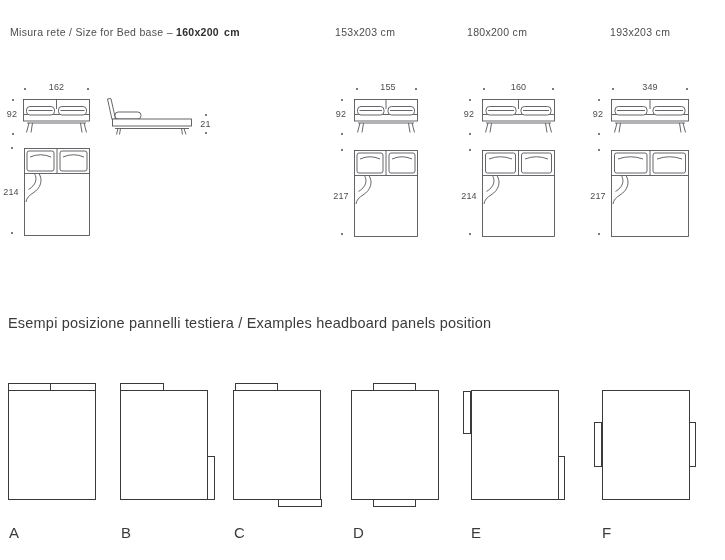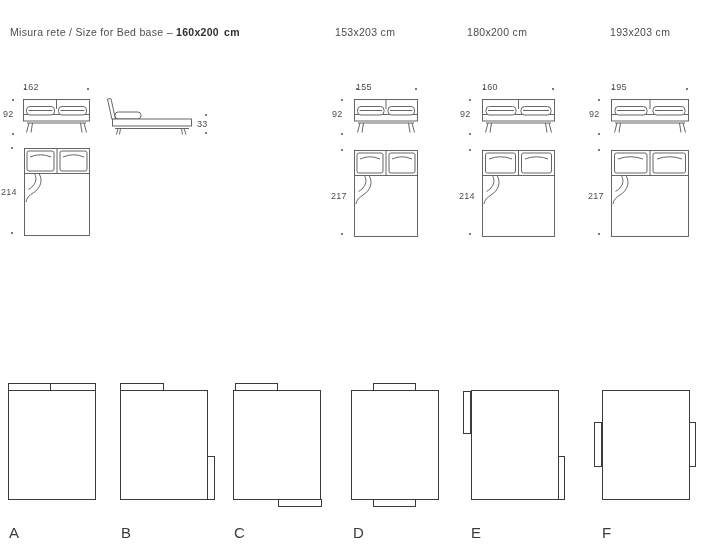--- a/index.html
+++ b/index.html
@@ -3,21 +3,21 @@
 <meta charset="utf-8">
 <style>
   html,body{margin:0;padding:0;background:#fff;}
   #page{
     position:relative;width:725px;height:560px;background:#ffffff;overflow:hidden;
     font-family:"Liberation Sans", sans-serif;color:#4d4d4f;
   }
   .hdr{position:absolute;top:26px;font-size:10.5px;letter-spacing:.3px;color:#4d4d4f;white-space:nowrap;}
   .hdr b{color:#2f2f31;}
   .hdr .unit{margin-left:5px;}
-  .dim{position:absolute;font-size:9px;color:#4d4d4f;text-align:left;letter-spacing:.2px;}
+  .dim{position:absolute;font-size:9px;color:#4d4d4f;text-align:center;letter-spacing:.2px;}
   .dot{position:absolute;width:2.2px;height:2.2px;border-radius:50%;background:#4f4f52;}
   .drawing{position:absolute;}
   .sec-title{position:absolute;left:8px;top:315px;font-size:14.5px;letter-spacing:.2px;color:#3b3b3d;}
   .bed-rect{position:absolute;box-sizing:border-box;border:1.4px solid #3a3a3c;background:#fff;}
   .panel{position:absolute;box-sizing:border-box;border:1.1px solid #3a3a3c;background:#fff;}
   .letter{position:absolute;top:524px;font-size:15px;color:#3b3b3d;}
   svg{display:block;}
 </style>
 </head>
 <body>
@@ -31,21 +31,21 @@
 
   <div class="dim" style="left:23px;top:82px;width:67px;">162</div>
   <span class="dot" style="left:24px;top:88px;"></span>
   <span class="dot" style="left:87px;top:88px;"></span>
   <div class="dim" style="left:3px;top:109px;width:18px;">92</div>
   <span class="dot" style="left:12px;top:99px;"></span>
   <span class="dot" style="left:12px;top:133px;"></span>
   <div class="dim" style="left:1px;top:187px;width:20px;">214</div>
   <span class="dot" style="left:11px;top:147px;"></span>
   <span class="dot" style="left:11px;top:232px;"></span>
-  <div class="dim" style="left:197px;top:119px;width:17px;">33</div>
+  <div class="dim" style="left:197px;top:119px;width:17px;">21</div>
   <span class="dot" style="left:205px;top:114px;"></span>
   <span class="dot" style="left:205px;top:132px;"></span>
 
   <svg class="drawing" style="left:23px;top:99px;" width="67" height="36" viewBox="0 0 67 36">
     <g stroke="#56565a" stroke-width="0.9" fill="none">
       <rect x="0.5" y="0.5" width="66" height="21.5"></rect>
       <line x1="33.5" y1="0.5" x2="33.5" y2="10"></line>
       <line x1="1" y1="15.5" x2="66" y2="15.5"></line>
       <rect x="3.5" y="7.5" width="28" height="8.5" rx="3.5" fill="#fff"></rect>
       <rect x="35.5" y="7.5" width="28" height="8.5" rx="3.5" fill="#fff"></rect>
@@ -143,21 +143,21 @@
       <line x1="36.5" y1="0.5" x2="36.5" y2="25.5"></line>
       <rect x="3.5" y="3" width="30" height="20" rx="2"></rect>
       <rect x="39.5" y="3" width="30" height="20" rx="2"></rect>
       <path d="M7,9 Q18.5,4.5 30,9 M43,9 Q54.5,4.5 66,9"></path>
       <line x1="0.5" y1="25.5" x2="72.5" y2="25.5"></line>
       <path d="M15,25.5 C19,32 17,40 9,45 C5,47.5 2.5,50 2,54"></path>
       <path d="M10.5,25.5 C13.5,31 12,37 4.5,41.5"></path>
     </g>
   </svg>
 
-  <div class="dim" style="left:611px;top:82px;width:78px;">195</div>
+  <div class="dim" style="left:611px;top:82px;width:78px;">349</div>
   <span class="dot" style="left:612px;top:88px;"></span>
   <span class="dot" style="left:686px;top:88px;"></span>
   <div class="dim" style="left:589px;top:109px;width:18px;">92</div>
   <span class="dot" style="left:598px;top:99px;"></span>
   <span class="dot" style="left:598px;top:133px;"></span>
   <div class="dim" style="left:588px;top:191px;width:20px;">217</div>
   <span class="dot" style="left:598px;top:149px;"></span>
   <span class="dot" style="left:598px;top:233px;"></span>
 
   <svg class="drawing" style="left:611px;top:99px;" width="78" height="36" viewBox="0 0 78 36">
@@ -179,20 +179,21 @@
       <line x1="39" y1="0.5" x2="39" y2="25.5"></line>
       <rect x="3.5" y="3" width="32.5" height="20" rx="2"></rect>
       <rect x="42" y="3" width="32.5" height="20" rx="2"></rect>
       <path d="M7,9 Q19.5,4.5 32,9 M46,9 Q58.5,4.5 71,9"></path>
       <line x1="0.5" y1="25.5" x2="77.5" y2="25.5"></line>
       <path d="M15,25.5 C19,32 17,40 9,45 C5,47.5 2.5,50 2,54"></path>
       <path d="M10.5,25.5 C13.5,31 12,37 4.5,41.5"></path>
     </g>
   </svg>
 
+  <div class="sec-title">Esempi posizione pannelli testiera / Examples headboard panels position</div>
 
   <div class="panel" style="left:8px;top:383px;width:43px;height:8px;"></div>
   <div class="panel" style="left:50px;top:383px;width:46px;height:8px;"></div>
   <div class="bed-rect" style="left:8px;top:390px;width:88px;height:110px;"></div>
   <div class="letter" style="left:9px;">A</div>
 
   <div class="panel" style="left:120px;top:383px;width:44px;height:8px;"></div>
   <div class="panel" style="left:207px;top:456px;width:8px;height:44px;"></div>
   <div class="bed-rect" style="left:120px;top:390px;width:88px;height:110px;"></div>
   <div class="letter" style="left:121px;">B</div>

